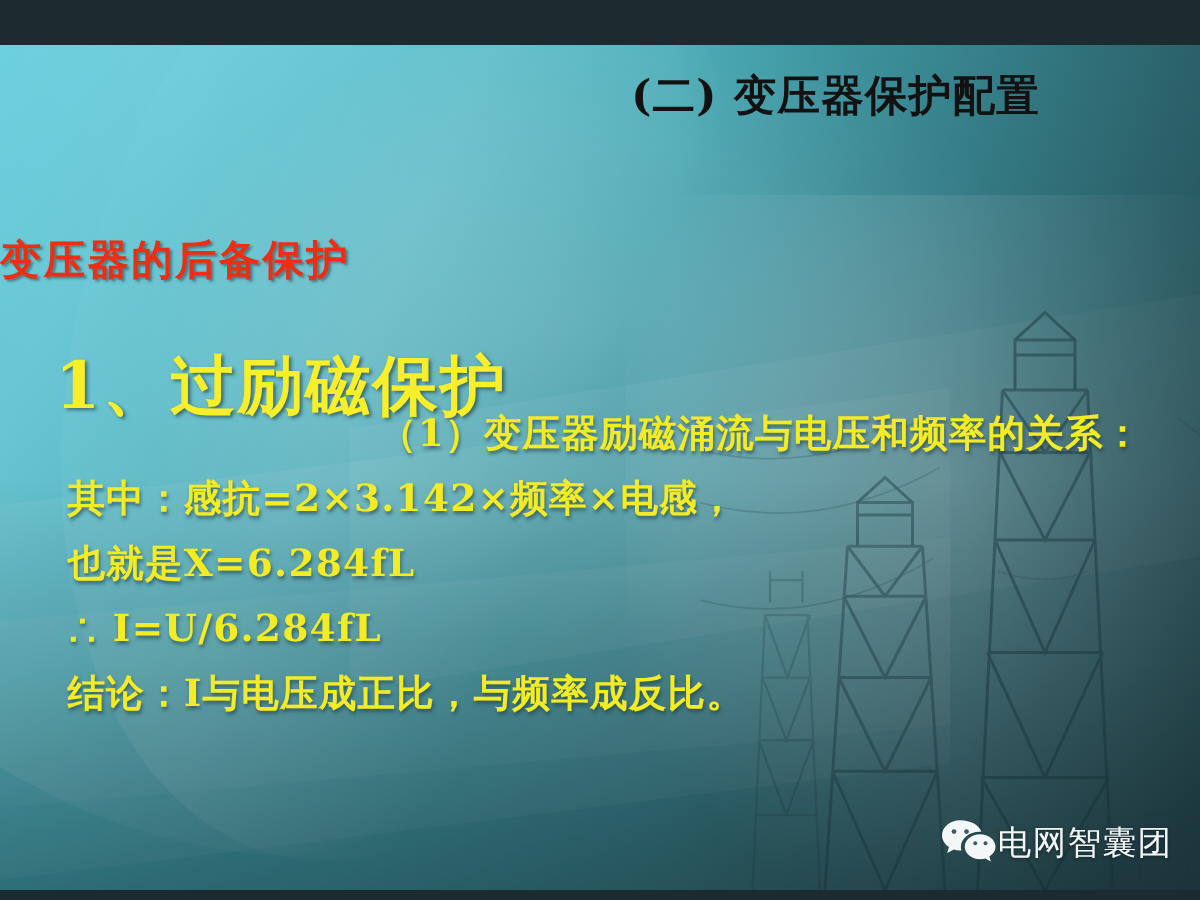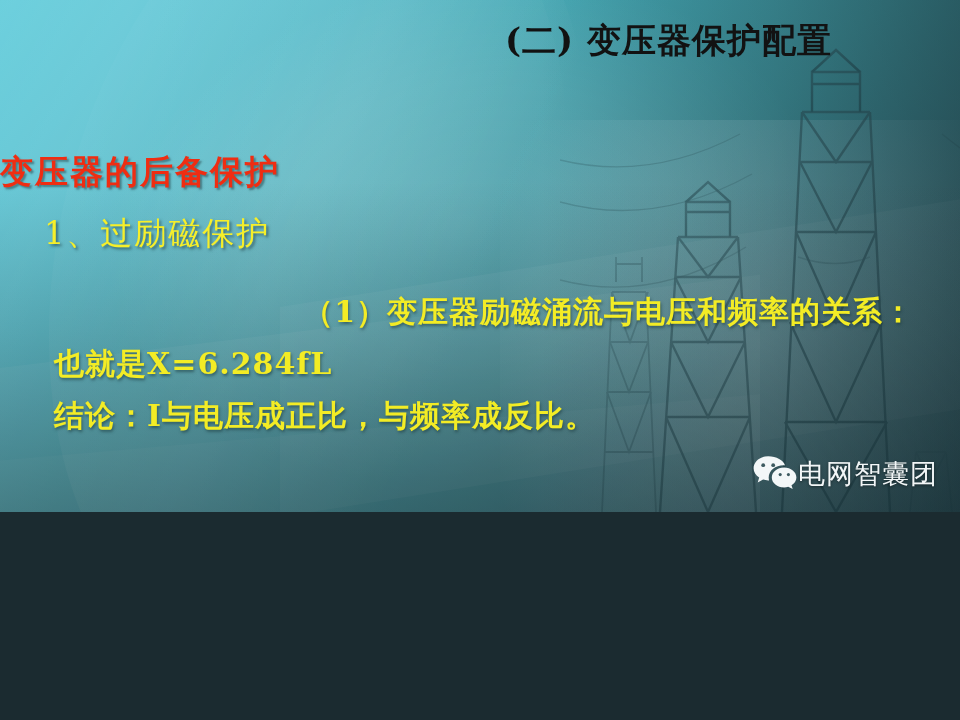--- a/index.html
+++ b/index.html
@@ -4,36 +4,37 @@
 <title>变压器保护配置</title>
 <style>
   html, body {
     margin: 0;
     padding: 0;
     background: #1b2b30;
   }
   .slide {
     position: relative;
     width: 960px;
-    height: 512px;
+    height: 676px;
     overflow: hidden;
     font-family: "DejaVu Serif", "Liberation Serif", serif;
     
     background:
       linear-gradient(135deg,
         #5ecbda 0%,
         #55c2d2 12%,
         #4cb6c5 24%,
         #45a8b4 36%,
         #3f98a3 48%,
         #3b8891 60%,
         #377780 70%,
         #34656d 80%,
         #2f545b 90%,
         #2a454c 100%);
+    margin-top: 36px;
   }
 
   
   .bg-layer { position: absolute; inset: 0; pointer-events: none; }
 
   
   .swoosh-a {
     position: absolute;
     left: -320px; top: -420px;
     width: 1200px; height: 1000px;
@@ -145,24 +146,24 @@
     font-family: "DejaVu Serif", "Liberation Serif", serif;
     font-size: 33px;
     font-weight: 700;
     color: #ef2d12;
     letter-spacing: 2px;
     text-shadow: 2px 2px 2px rgba(40,70,75,0.55);
   }
 
   .heading-1 {
     position: absolute;
-    left: 44px; top: 212px;
-    font-family: "DejaVu Serif", "Liberation Serif", serif;
-    font-size: 32px;
-    font-weight: 400;
+    left: 44px; top: 238px;
+    font-family: "DejaVu Serif", "Liberation Serif", serif;
+    font-size: 52px;
+    font-weight: 700;
     color: #f6ef2a;
     letter-spacing: 2px;
     text-shadow: 2px 2px 3px rgba(30,60,66,0.65);
   }
 
   .body-block {
     position: absolute;
     left: 54px; top: 286px;
     width: 860px;
   }
@@ -276,21 +277,23 @@
   <div class="dark-bottom"></div>
 
   <div class="slide-title">(二) 变压器保护配置</div>
 
   <div class="subtitle">变压器的后备保护</div>
 
   <div class="heading-1">1、过励磁保护</div>
 
   <div class="body-block">
     <div class="body-line indent">（1）变压器励磁涌流与电压和频率的关系：</div>
+    <div class="body-line">其中：感抗=2×3.142×频率×电感，</div>
     <div class="body-line">也就是X=6.284fL</div>
+    <div class="body-line">∴ I=U/6.284fL</div>
     <div class="body-line">结论：I与电压成正比，与频率成反比。</div>
   </div>
 
   <div class="watermark">
     <svg class="wechat-icon" viewBox="0 0 46 40" aria-hidden="true">
       <g fill="#f3f7f8">
         <path d="M16.2 2.2C8.1 2.2 1.6 7.6 1.6 14.2c0 3.8 2.2 7.2 5.6 9.4L5.7 28.4l5.4-2.8c1.6.5 3.3.8 5.1.8h.9a11.6 11.6 0 0 1-.4-3c0-6.7 6.7-12.1 14.9-12.1.5 0 1 0 1.5.1C31.5 6.3 24.5 2.2 16.2 2.2z"></path>
         <circle cx="11.2" cy="11.2" r="1.9" fill="#3d5a60"></circle>
         <circle cx="21.2" cy="11.2" r="1.9" fill="#3d5a60"></circle>
         <path d="M44.4 23.4c0-5.5-5.5-10-12.3-10s-12.3 4.5-12.3 10 5.5 10 12.3 10c1.4 0 2.8-.2 4.1-.6l4.5 2.3-1.2-3.9c2.9-1.8 4.9-4.7 4.9-7.8z"></path>

